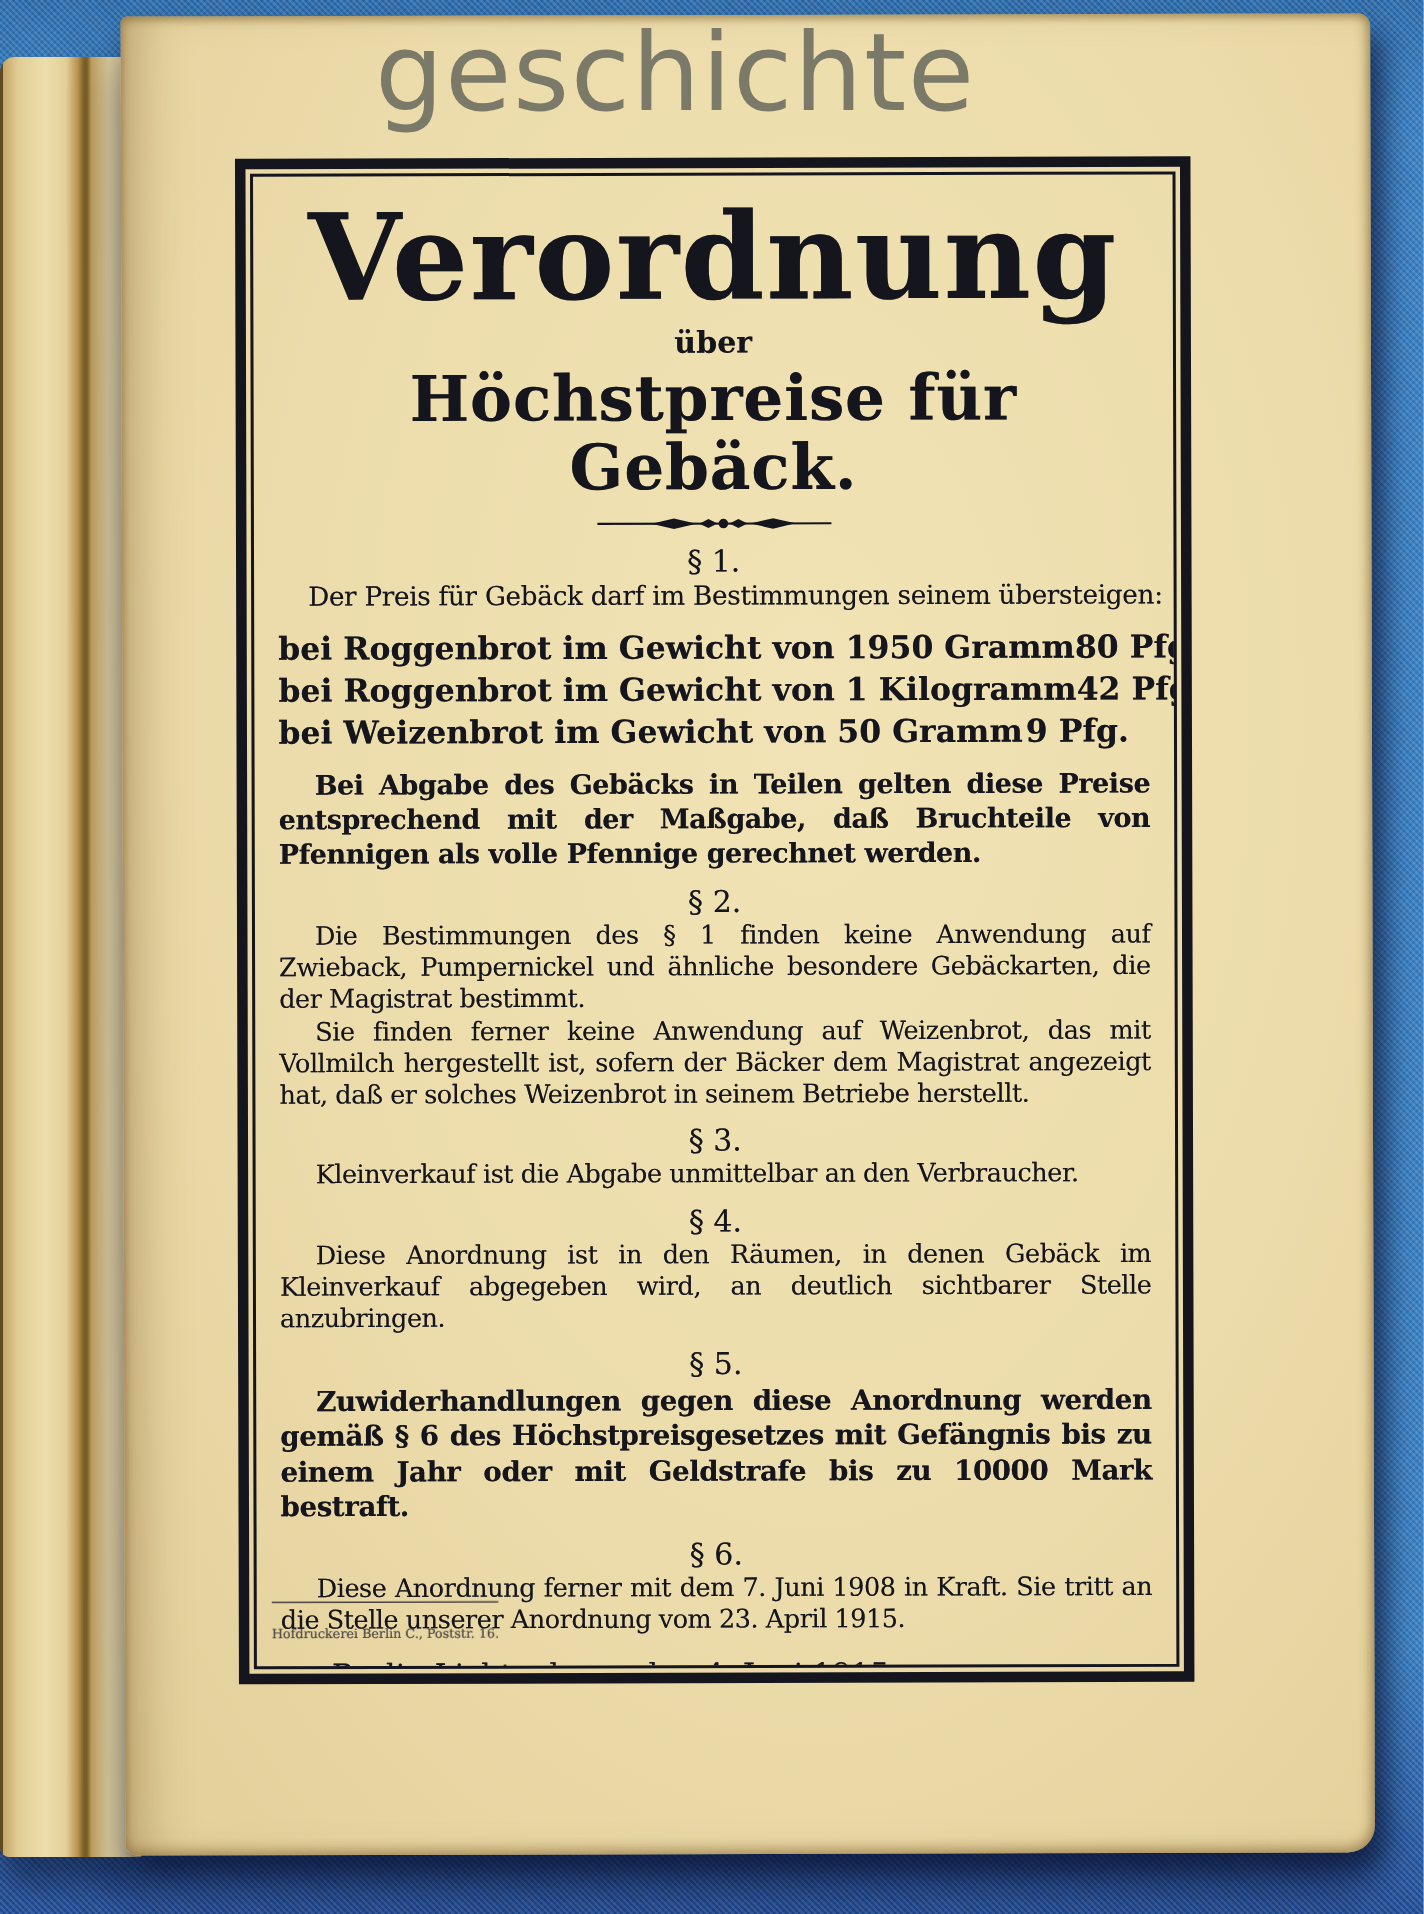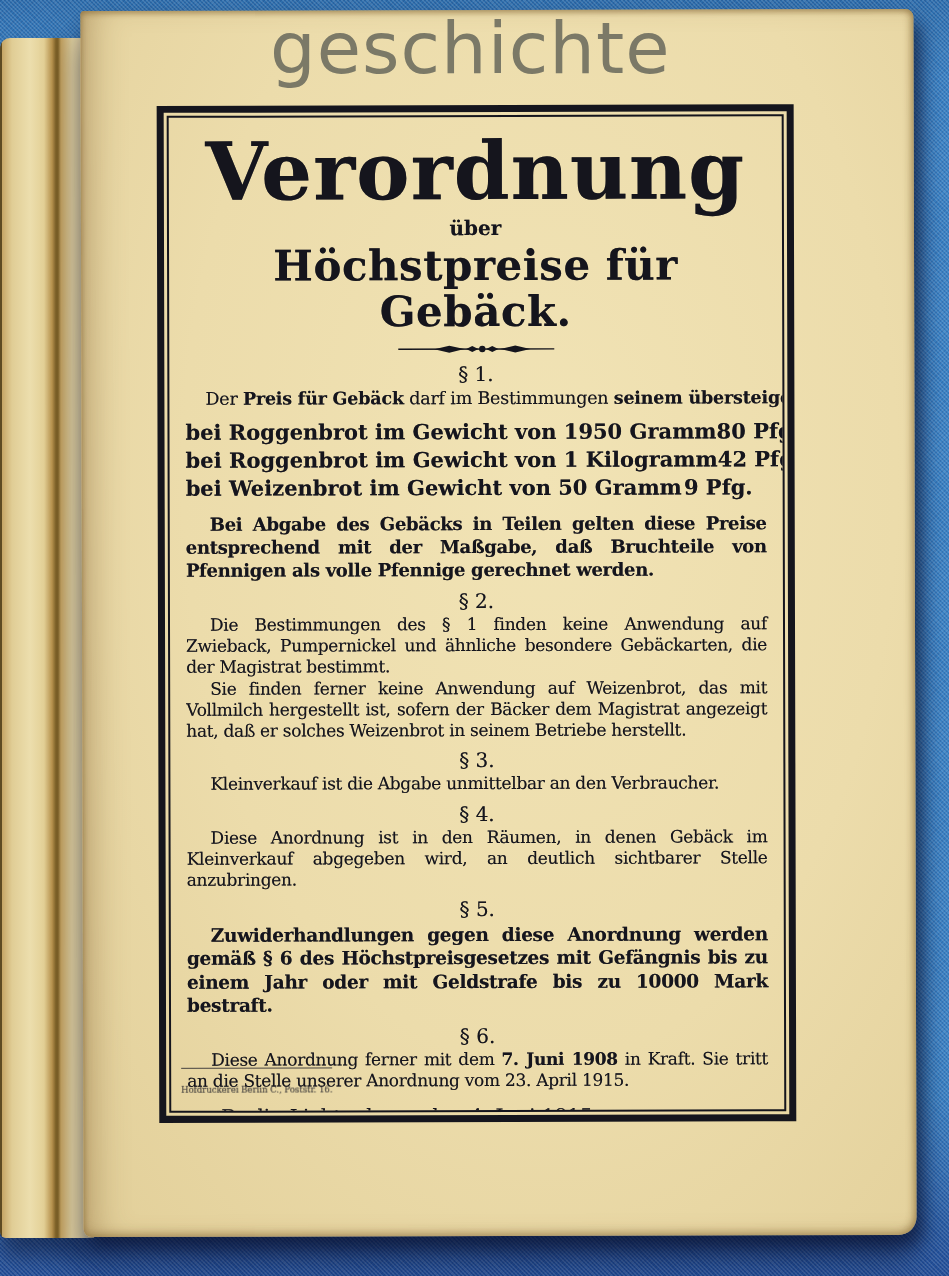--- a/index.html
+++ b/index.html
@@ -29,40 +29,40 @@
   }
   .page::after{
     content:"";position:absolute;inset:0;border-radius:inherit;pointer-events:none;
     box-shadow:
       inset 0 3px 5px rgba(120,90,40,.35),
       inset -4px 0 7px rgba(130,100,45,.30),
       inset 26px 0 36px -18px rgba(120,85,35,.45),
       inset 0 -4px 8px rgba(120,90,40,.35);
   }
   .watermark{
-    position:absolute;left:270px;top:12px;
+    position:absolute;left:250px;top:12px;
     font-family:"DejaVu Sans", sans-serif;
     font-size:72px;line-height:1;color:#6c6c5e;opacity:.88;letter-spacing:1px;
   }
   .frame{
     position:absolute;left:76px;top:95px;width:637px;height:1017px;
     border:7px solid #15151d;box-sizing:border-box;
   }
   .frame-inner{
     position:absolute;inset:3px;border:2px solid #15151d;box-sizing:border-box;
     padding:10px 16px 0;color:#15151d;overflow:hidden;
     text-shadow:0 0 .4px rgba(20,20,30,.55);
   }
   .title{font-size:80px;font-weight:700;text-align:center;line-height:1.0;margin:4px 0 0;letter-spacing:1px;}
   .ueber{font-size:20px;font-weight:700;text-align:center;margin-top:6px;line-height:1.1;}
   .subtitle{font-size:42px;font-weight:700;text-align:center;margin-top:4px;line-height:1.1;letter-spacing:.5px;}
   .ornament{display:flex;justify-content:center;margin-top:8px;height:12px;}
   .shead{font-size:20px;text-align:center;margin-top:8px;line-height:1.15;font-weight:400;}
   .intro{font-size:17.5px;margin-top:2px;line-height:1.25;text-indent:20px;letter-spacing:-.2px;white-space:nowrap;}
-  .b{font-weight:700;}
+  .b{font-weight:400;}
   .prices{margin-top:8px;padding-right:14px;}
   .prow{display:flex;justify-content:space-between;font-weight:700;font-size:21px;line-height:1.32;white-space:nowrap;}
   .note{font-size:18px;font-weight:700;text-align:justify;text-indent:24px;margin-top:12px;line-height:1.27;letter-spacing:-.3px;}
   .body-p{font-size:17px;text-align:justify;text-indent:24px;margin-top:1px;line-height:1.24;letter-spacing:-.3px;}
   .s5p{font-size:18.5px;font-weight:700;text-align:justify;text-indent:24px;margin-top:2px;line-height:1.27;letter-spacing:-.3px;}
   .dateline{font-size:20px;margin:14px 0 0 34px;line-height:1.15;}
   .imprint{
     position:absolute;left:10px;bottom:16px;font-size:8.5px;color:#1c1c26;
     border-top:1.5px solid #1c1c26;padding-top:16px;opacity:.8;filter:blur(.3px);
     white-space:nowrap;

